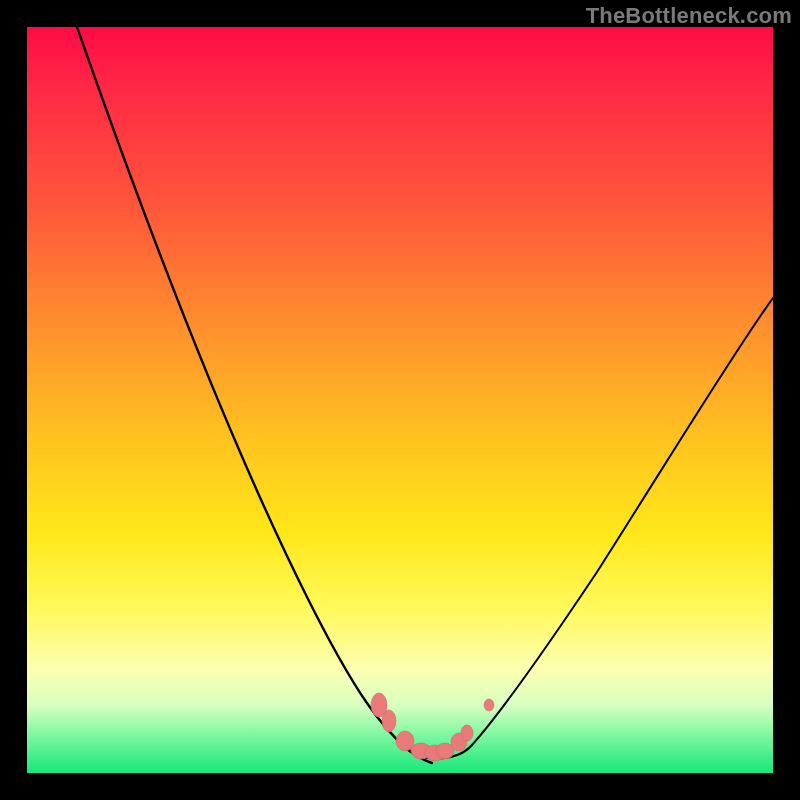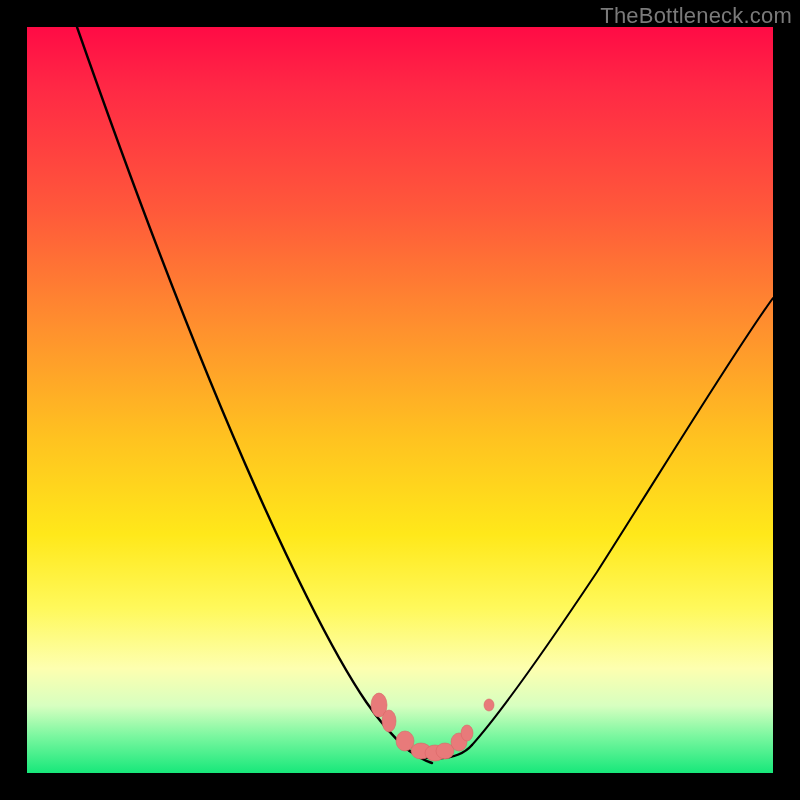--- a/index.html
+++ b/index.html
@@ -30,21 +30,21 @@
       #d7ffc0 91%,
       #7cf7a0 95%,
       #17e87a 100%
     );
   }
   .watermark {
     position: absolute;
     top: 3px;
     right: 8px;
     font-size: 22px;
-    font-weight: 400;
+    font-weight: 700;
     color: #7a7a7a;
     letter-spacing: 0.2px;
     z-index: 10;
     font-family: Arial, Helvetica, sans-serif;
     text-align: center;
   }
   svg.curves {
     position: absolute;
     left: 0;
     top: 0;

